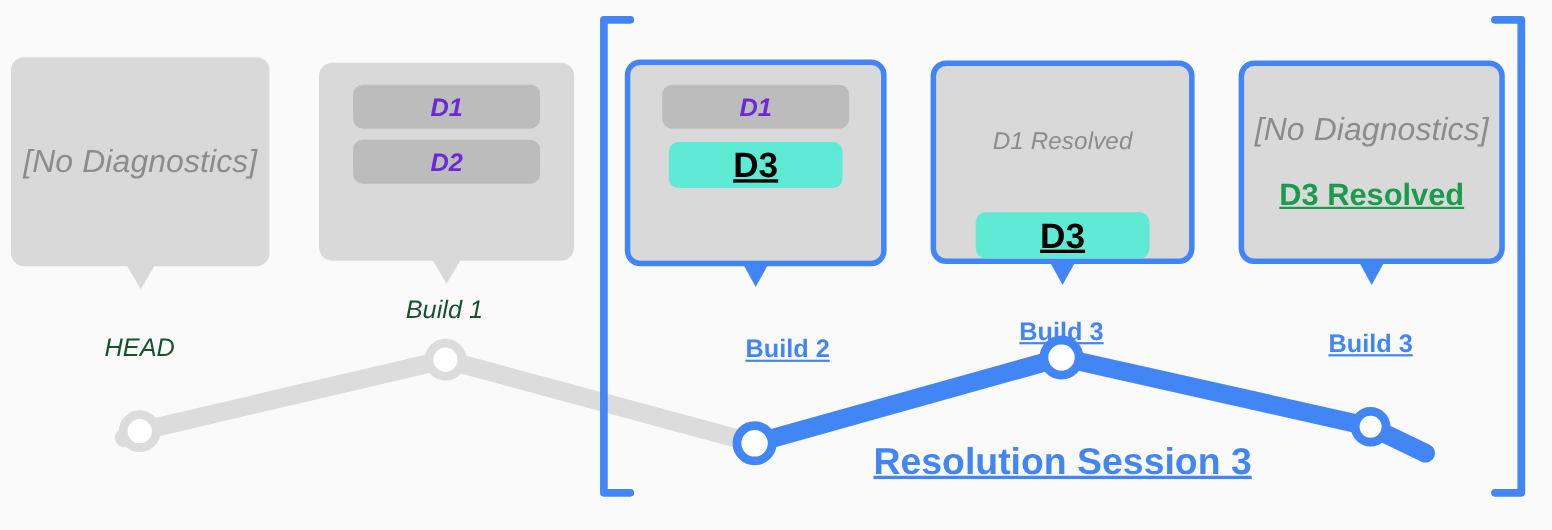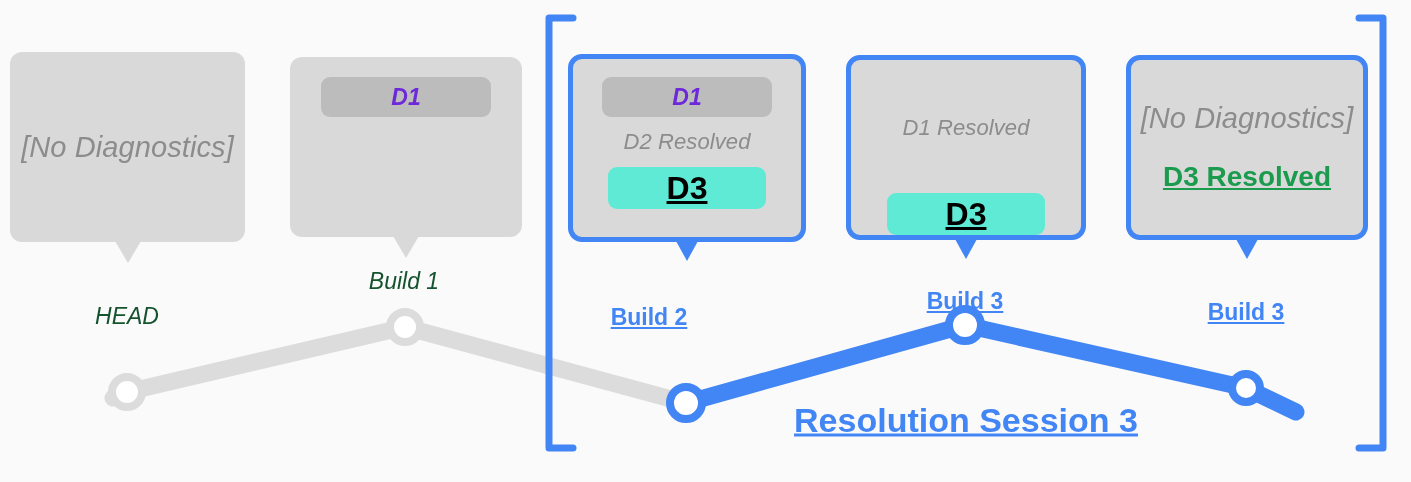--- a/index.html
+++ b/index.html
@@ -136,31 +136,31 @@
   </svg>
 
   <div class="card" style="left:10px;top:52px;width:235px;height:190px;">
     <div class="line">[No Diagnostics]</div>
     <div class="tail" style="bottom:-21px;"></div>
   </div>
   <div class="caption gray" style="left:127px;top:303px;">HEAD</div>
 
   <div class="card" style="left:290px;top:57px;width:232px;height:180px;justify-content:flex-start;padding-top:20px;gap:10px;">
     <div class="chip">D1</div>
+    <div class="chip">D2</div>
     <div class="tail" style="bottom:-21px;"></div>
   </div>
   <div class="caption gray" style="left:404px;top:268px;">Build 1</div>
 
   <div class="card active" style="left:568px;top:54px;width:238px;height:188px;justify-content:flex-start;padding-top:18px;gap:12px;">
     <div class="chip">D1</div>
-    <div class="line sm">D2 Resolved</div>
     <div class="chip orange">D3</div>
     <div class="tail blue" style="bottom:-24px;"></div>
   </div>
-  <div class="caption blue" style="left:649px;top:304px;">Build 2</div>
+  <div class="caption blue" style="left:716px;top:304px;">Build 2</div>
 
   <div class="card active" style="left:846px;top:55px;width:240px;height:185px;justify-content:flex-end;padding-top:28px;">
     <div class="line sm">D1 Resolved</div>
     <div class="chip orange" style="margin-top:52px;">D3</div>
     <div class="tail blue" style="bottom:-24px;"></div>
   </div>
   <div class="caption blue" style="left:965px;top:271px;margin-top:17px;">Build 3</div>
 
   <div class="card active" style="left:1126px;top:55px;width:242px;height:185px;justify-content:center;gap:26px;">
     <div class="line">[No Diagnostics]</div>

